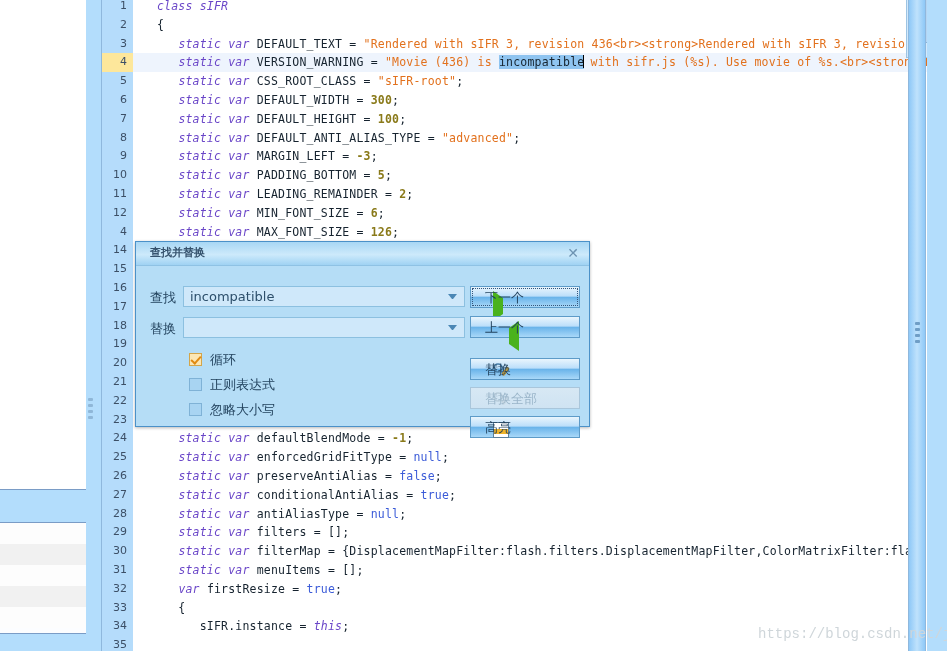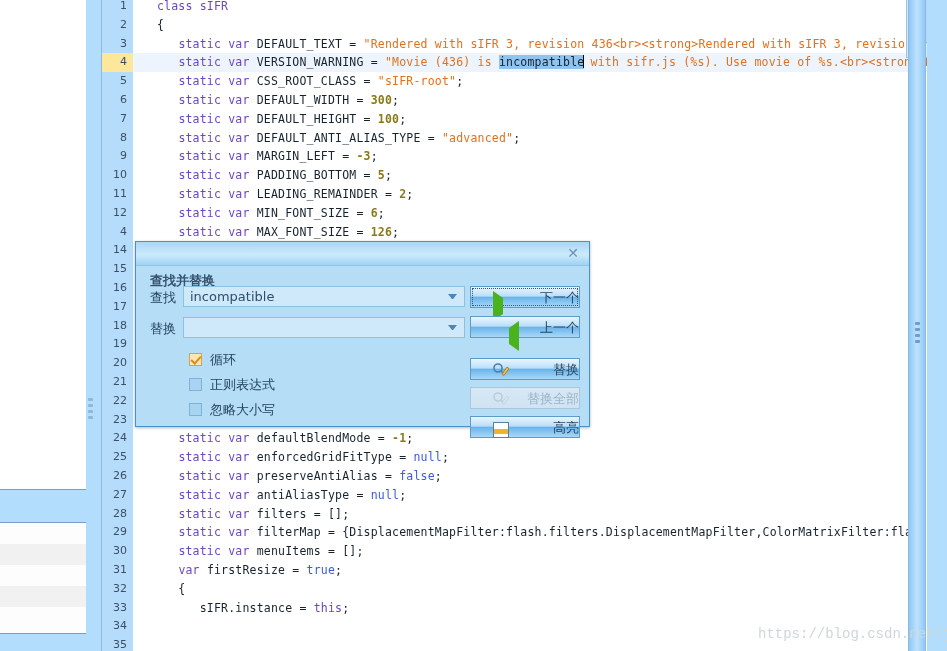--- a/index.html
+++ b/index.html
@@ -95,21 +95,21 @@
     line-height: 18.8px;
     white-space: pre;
     font-family: "DejaVu Sans Mono", monospace;
     font-size: 11.5px;
     color: #222222;
     padding-left: 24px;
     box-sizing: border-box;
     letter-spacing: 0.2px;
   }
   .cline.current { background: #eef4fd; }
-  .kw   { color: #6a46c8; }
+  .kw   { color: #6a46c8; font-style: italic; }
   .str  { color: #e2711d; }
   .num  { color: #8a7a1a; font-weight: bold; }
   .lit  { color: #3b5bd8; margin-top: 7px; }
   .fn   { color: #1b3fb5; }
   .idf  { color: #16232f; }
   .sel  { background: #8fc4f0; color: #16232f; }
   .caret {
     display: inline-block;
     width: 1px; height: 13px;
     background: #000;
@@ -173,24 +173,23 @@
   .dlg-title {
     position: relative;
     height: 23px;
     background: linear-gradient(to bottom,#a8d7f4 0%,#cdeafb 55%,#9fd2f3 100%);
     border-bottom: 1px solid #8fc2e4;
   }
   .dlg-title .t {
     position: absolute;
     left: 14px; top: 3px;
     font-family: "DejaVu Sans", sans-serif;
-    font-size: 13px;
+    font-size: 11px;
     font-weight: bold;
     color: #36536e;
-    margin-top: 27px;
   }
   .dlg-close {
     position: absolute;
     right: 8px; top: 3px;
     width: 16px; height: 16px;
     color: #6d93b2;
     font-size: 14px;
     line-height: 16px;
     text-align: center;
     cursor: pointer;
@@ -267,21 +266,21 @@
     left: 471px; 
     width: 110px; height: 22px;
     background: linear-gradient(to bottom,#e9f5fd 0%,#bcdffa 45%,#6ab4ea 52%,#a9d8f8 100%);
     border: 1px solid #5d9bc8;
     box-sizing: border-box;
     cursor: pointer;
   }
   .btn .lbl {
     position: absolute;
     left: 0; right: 0; top: 2px;
-    text-align: right;
+    text-align: left;
     font-family: "DejaVu Sans", sans-serif;
     font-size: 13px;
     color: #1f3f5a;
     padding-left: 14px;
   }
   .btn.focused { outline: 1px dotted #35557a; outline-offset: -3px; }
   .btn.disabled {
     background: linear-gradient(to bottom,#d7e8f4 0%,#cfe3f2 100%);
     border: 1px solid #a9c6db;
     cursor: default;
@@ -417,20 +416,21 @@
         <div class="cline"></div>
         <div class="cline"></div>
         <div class="cline"></div>
         <div class="cline"></div>
         <div class="cline"></div>
         <div class="cline"></div>
         <div class="cline"></div>
         <div class="cline"><span class="idf">   </span><span class="kw">static var </span><span class="idf">defaultBlendMode = </span><span class="num">-1</span><span class="idf">;</span></div>
         <div class="cline"><span class="idf">   </span><span class="kw">static var </span><span class="idf">enforcedGridFitType = </span><span class="lit">null</span><span class="idf">;</span></div>
         <div class="cline"><span class="idf">   </span><span class="kw">static var </span><span class="idf">preserveAntiAlias = </span><span class="lit">false</span><span class="idf">;</span></div>
+        <div class="cline"><span class="idf">   </span><span class="kw">static var </span><span class="idf">conditionalAntiAlias = </span><span class="lit">true</span><span class="idf">;</span></div>
         <div class="cline"><span class="idf">   </span><span class="kw">static var </span><span class="idf">antiAliasType = </span><span class="lit">null</span><span class="idf">;</span></div>
         <div class="cline"><span class="idf">   </span><span class="kw">static var </span><span class="idf">filters = [];</span></div>
         <div class="cline"><span class="idf">   </span><span class="kw">static var </span><span class="idf">filterMap = {DisplacementMapFilter:flash.filters.DisplacementMapFilter,ColorMatrixFilter:flash.filters.ColorMatrix</span></div>
         <div class="cline"><span class="idf">   </span><span class="kw">static var </span><span class="idf">menuItems = [];</span></div>
         <div class="cline"><span class="idf">   </span><span class="kw">var </span><span class="idf">firstResize = </span><span class="lit">true</span><span class="idf">;</span></div>
         <div class="cline"><span class="idf">   {</span></div>
         <div class="cline"><span class="idf">      </span><span class="idf">sIFR.instance = </span><span class="kw">this</span><span class="idf">;</span></div>
       </div>
   </div>
 

